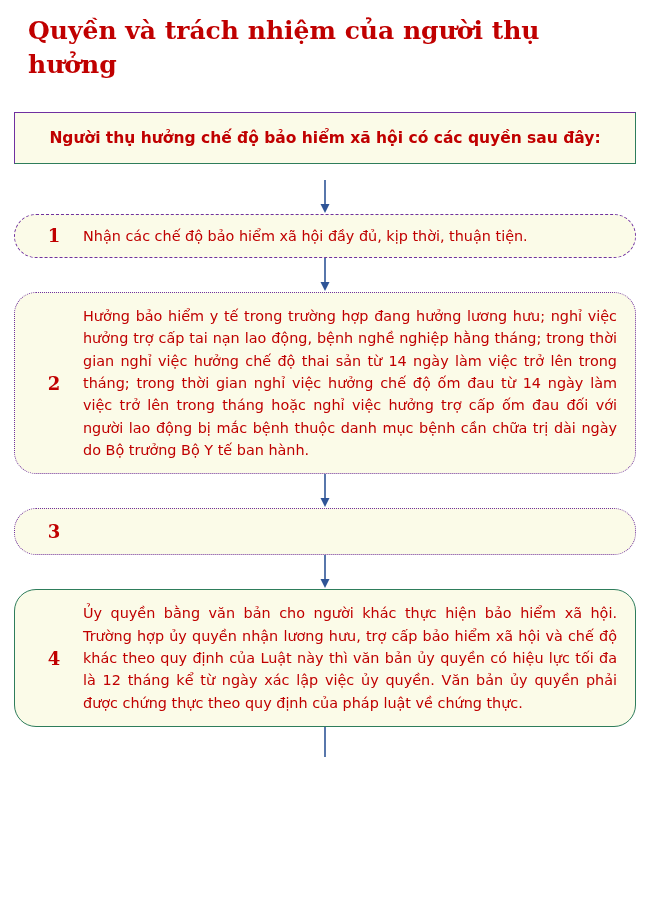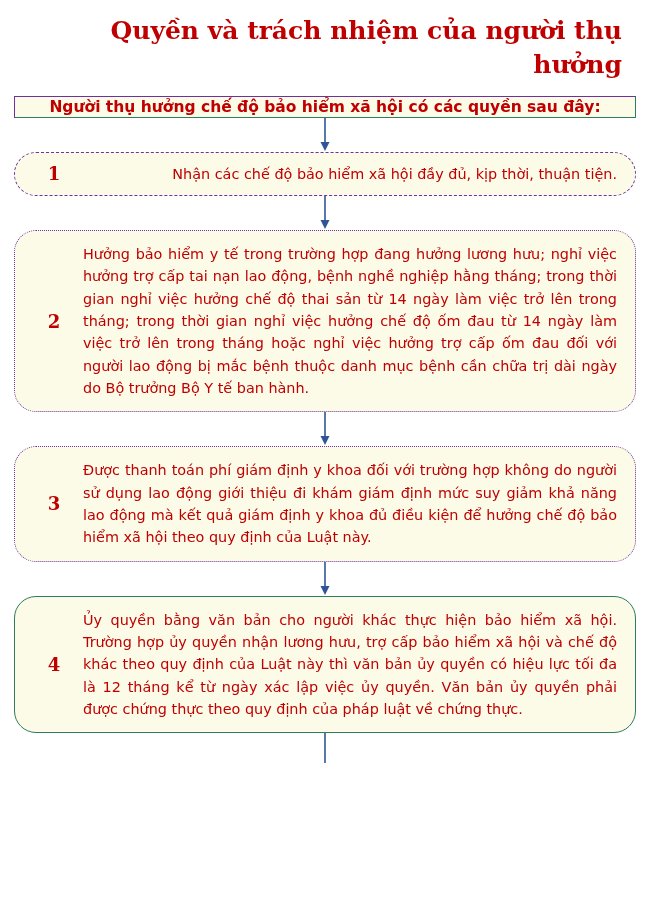--- a/index.html
+++ b/index.html
@@ -17,50 +17,50 @@
 
   .page {
     width: 650px;
     height: 919px;
     position: relative;
     box-sizing: border-box;
   }
 
   
   .title {
-    text-align: right;
+    text-align: left;
     color: #c00000;
     font-family: "DejaVu Serif", serif;
     font-weight: bold;
     font-size: 25px;
     line-height: 1.35;
     padding: 14px 28px 0 28px;
     box-sizing: border-box;
   }
   .title-line {
     display: block;
   }
 
   
   .flow {
     padding: 14px 8px 0 8px;
     box-sizing: border-box;
   }
 
   
   .header-box {
-    margin: 0 6px;
+    margin: 16px 6px;
     border: 1.5px solid #7030a0;
     border-left-color: #7030a0;
     border-top-color: #7030a0;
     border-right-color: #2e7d5b;
     border-bottom-color: #2e7d5b;
     background: #fbfbe8;
     text-align: center;
-    padding: 0 10px;
+    padding: 15px 10px;
     box-sizing: border-box;
   }
   .header-text {
     color: #c00000;
     font-family: "DejaVu Sans", sans-serif;
     font-weight: bold;
     font-size: 15.5px;
     line-height: 1.3;
   }
 
@@ -106,21 +106,21 @@
   .body-text {
     flex: 1 1 auto;
     color: #c00000;
     font-family: "DejaVu Sans", sans-serif;
     font-size: 14.4px;
     line-height: 1.55;
     text-align: justify;
     text-justify: inter-word;
   }
   .item-1 .body-text {
-    text-align: right;
+    text-align: left;
   }
 
   .bottom-arrow {
     height: 30px;
     display: flex;
     justify-content: center;
     align-items: flex-start;
     overflow: hidden;
   }
 </style>
@@ -165,21 +165,20 @@
 
     <div class="arrow">
       <svg width="14" height="34" viewBox="0 0 14 34" aria-hidden="true">
         <line x1="7" y1="0" x2="7" y2="25" stroke="#2f5597" stroke-width="1.6"></line>
         <polygon points="7,33 2.5,24 11.5,24" fill="#2f5597"></polygon>
       </svg>
     </div>
 
     <div class="item item-3">
       <div class="num">3</div>
-      <div class="body-text">Được thanh toán phí giám định y khoa đối với trường hợp không do người sử dụng lao động giới thiệu đi khám giám định mức suy giảm khả năng lao động mà kết quả giám định y khoa đủ điều kiện để hưởng chế độ bảo hiểm xã hội theo quy định của Luật này.</div>
     </div>
 
     <div class="arrow">
       <svg width="14" height="34" viewBox="0 0 14 34" aria-hidden="true">
         <line x1="7" y1="0" x2="7" y2="25" stroke="#2f5597" stroke-width="1.6"></line>
         <polygon points="7,33 2.5,24 11.5,24" fill="#2f5597"></polygon>
       </svg>
     </div>
 
     <div class="item item-4">

